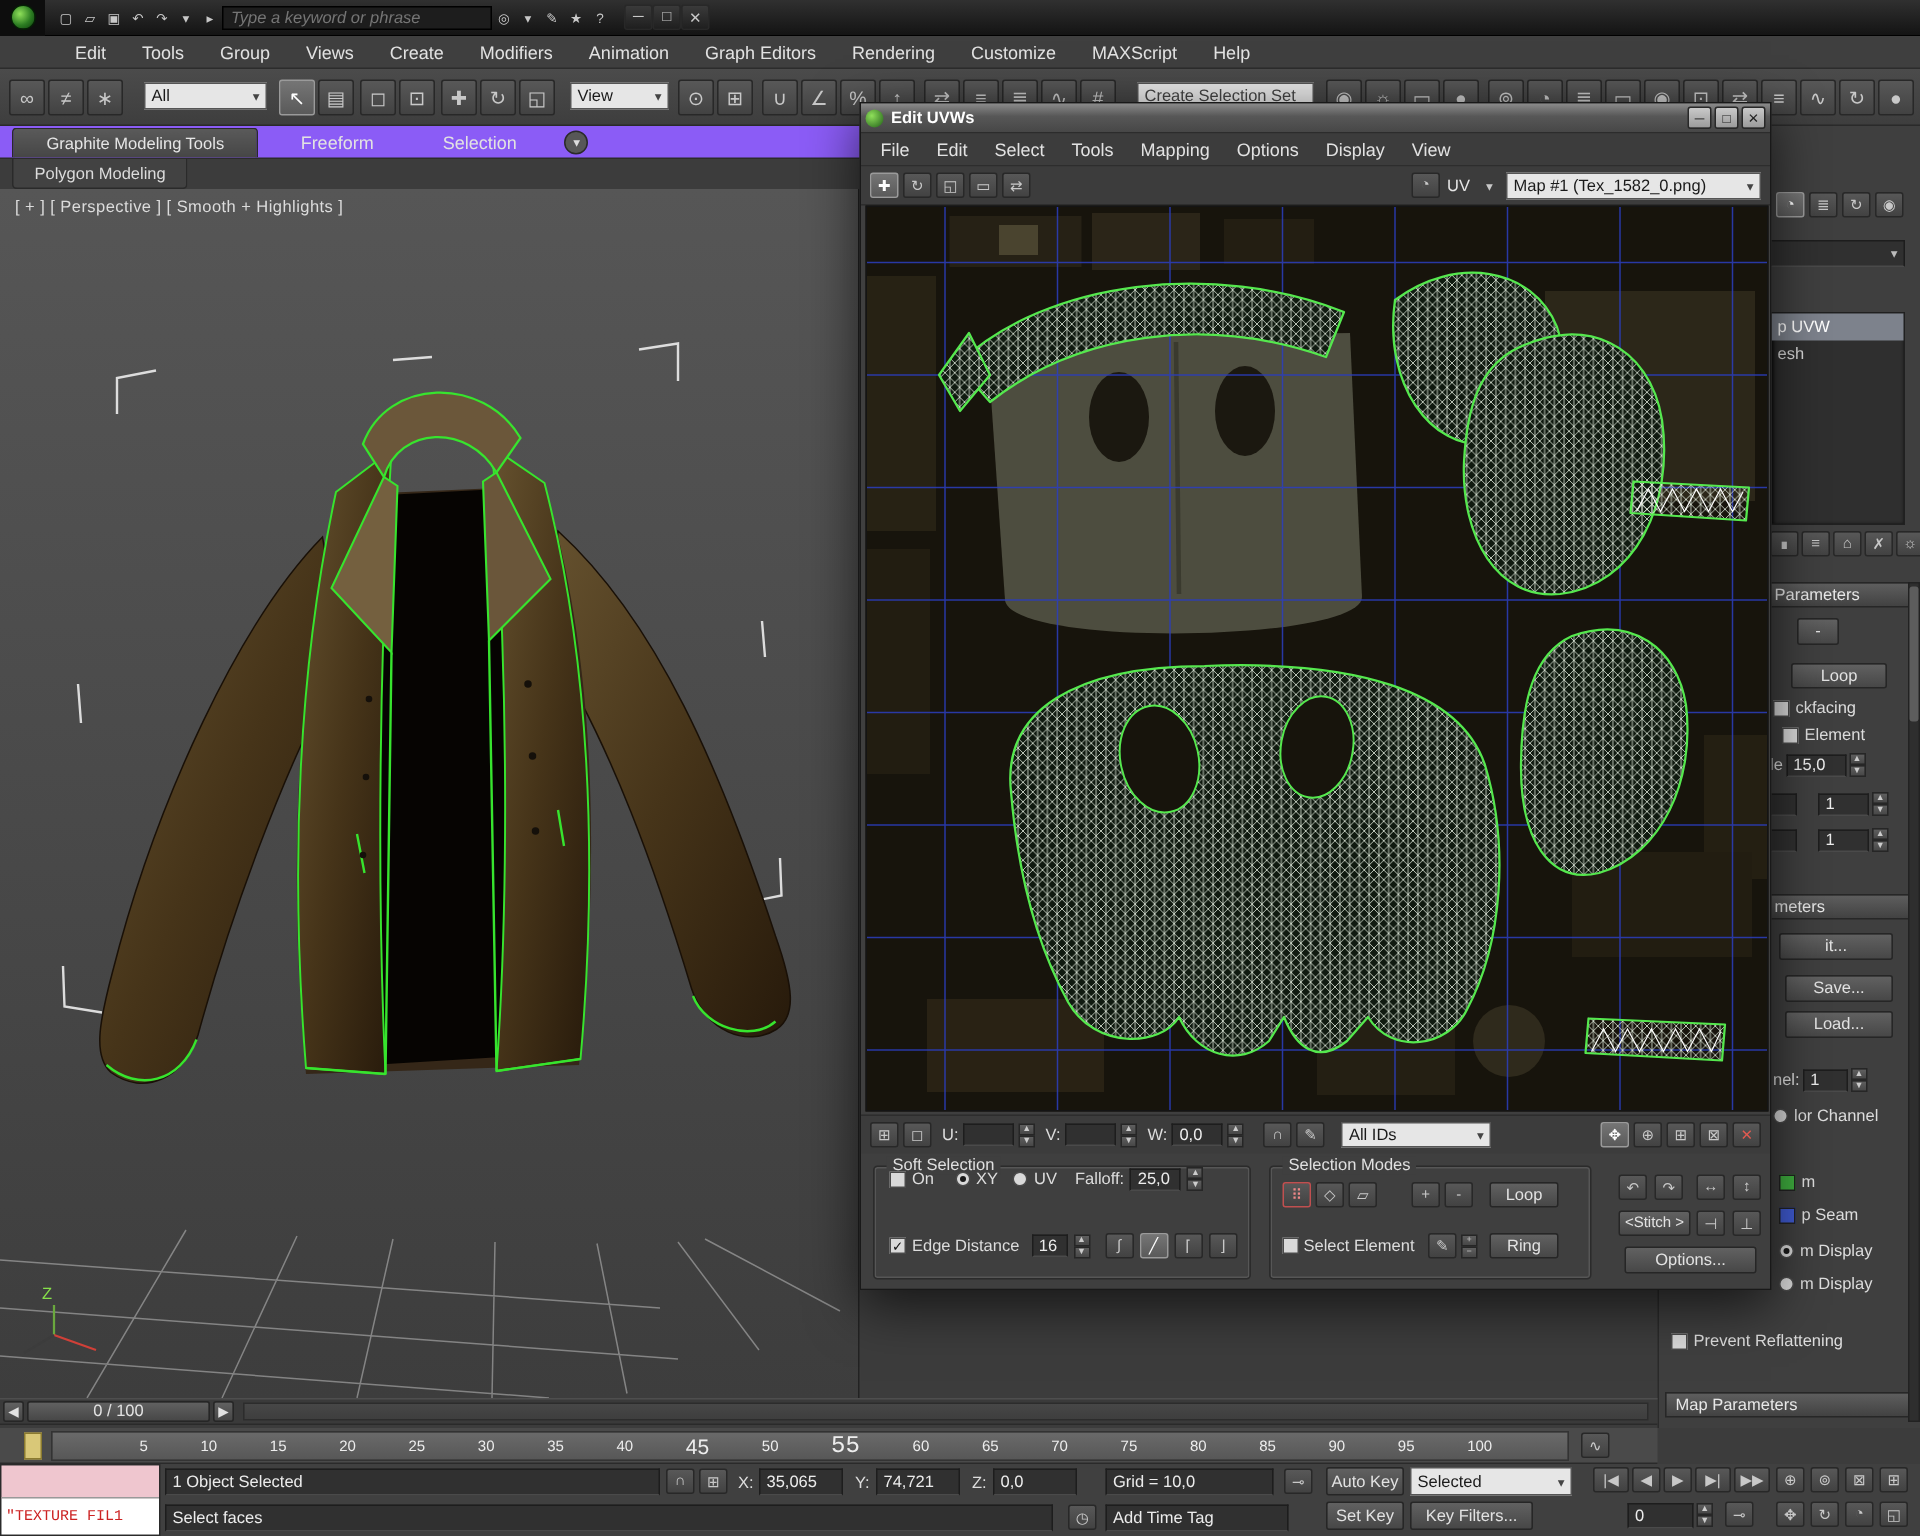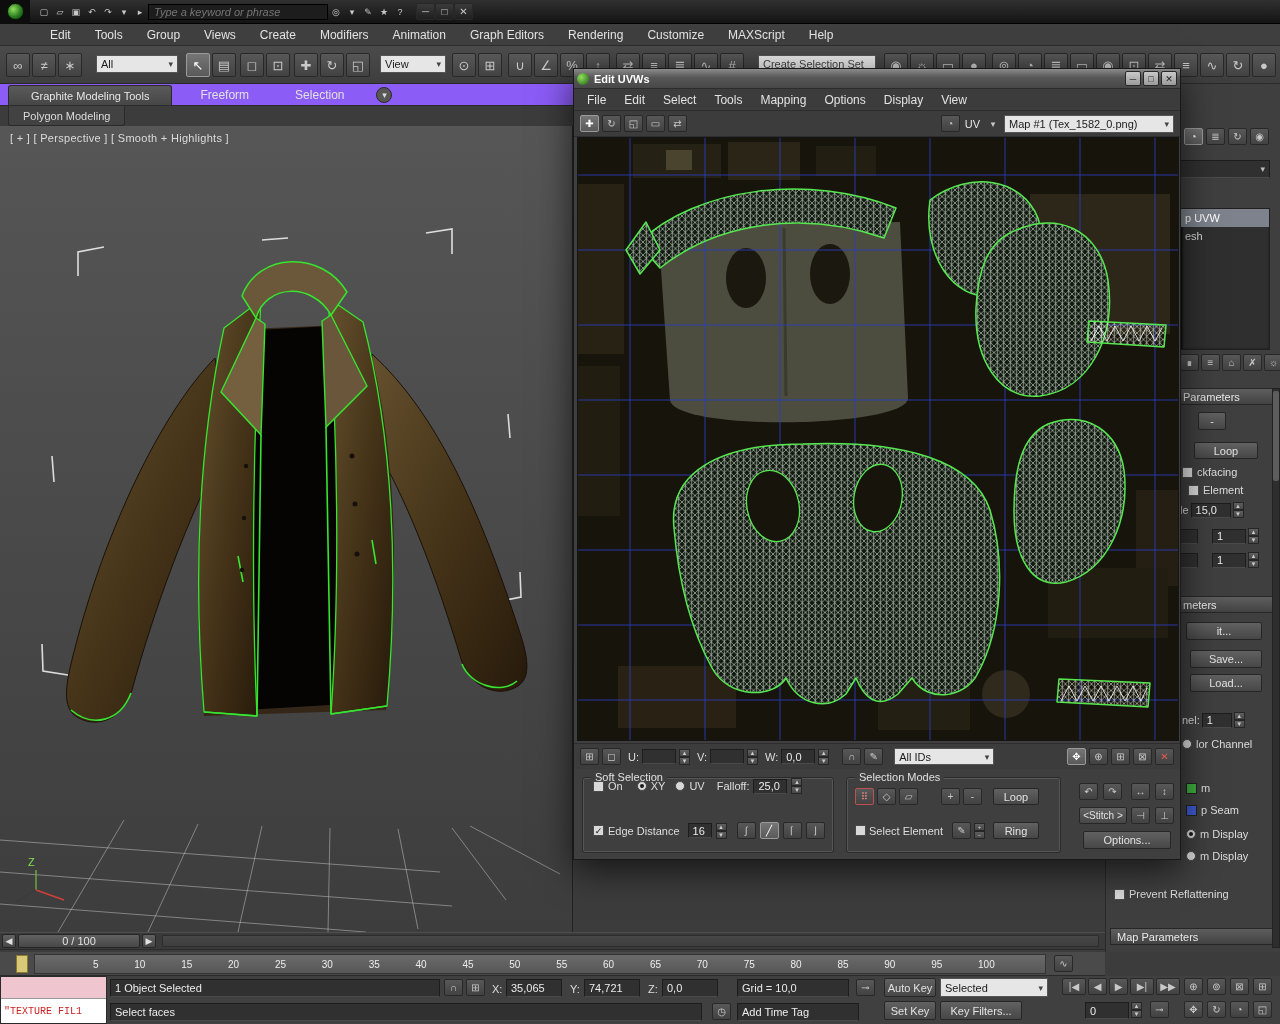--- a/index.html
+++ b/index.html
@@ -299,23 +299,23 @@
     <div style="position:absolute;left:16px;top:3px;width:12px;height:18px;background:#d9c878;border:1px solid #8a7a30;"></div>
     <div style="position:absolute;left:34px;top:2px;width:1012px;height:20px;background:linear-gradient(#6a6a6a,#575757);border:1px solid #333;display:flex;align-items:center;justify-content:space-between;padding:0 50px 0 58px;">
       <span style="font-size:10px;color:#ededed;">5</span>
       <span style="font-size:10px;color:#ededed;">10</span>
       <span style="font-size:10px;color:#ededed;">15</span>
       <span style="font-size:10px;color:#ededed;">20</span>
       <span style="font-size:10px;color:#ededed;">25</span>
       <span style="font-size:10px;color:#ededed;">30</span>
       <span style="font-size:10px;color:#ededed;">35</span>
       <span style="font-size:10px;color:#ededed;">40</span>
-      <span style="font-size:10px;color:#ededed;">45</span>
+      <span style="font-size:14px;color:#ededed;">45</span>
       <span style="font-size:10px;color:#ededed;">50</span>
-      <span style="font-size:10px;color:#ededed;">55</span>
+      <span style="font-size:16px;color:#ededed;font-family:Liberation Mono, monospace;">55</span>
       <span style="font-size:10px;color:#ededed;">60</span>
       <span style="font-size:10px;color:#ededed;">65</span>
       <span style="font-size:10px;color:#ededed;">70</span>
       <span style="font-size:10px;color:#ededed;">75</span>
       <span style="font-size:10px;color:#ededed;">80</span>
       <span style="font-size:10px;color:#ededed;">85</span>
       <span style="font-size:10px;color:#ededed;">90</span>
       <span style="font-size:10px;color:#ededed;">95</span>
       <span style="font-size:10px;color:#ededed;">100</span>
     </div>

